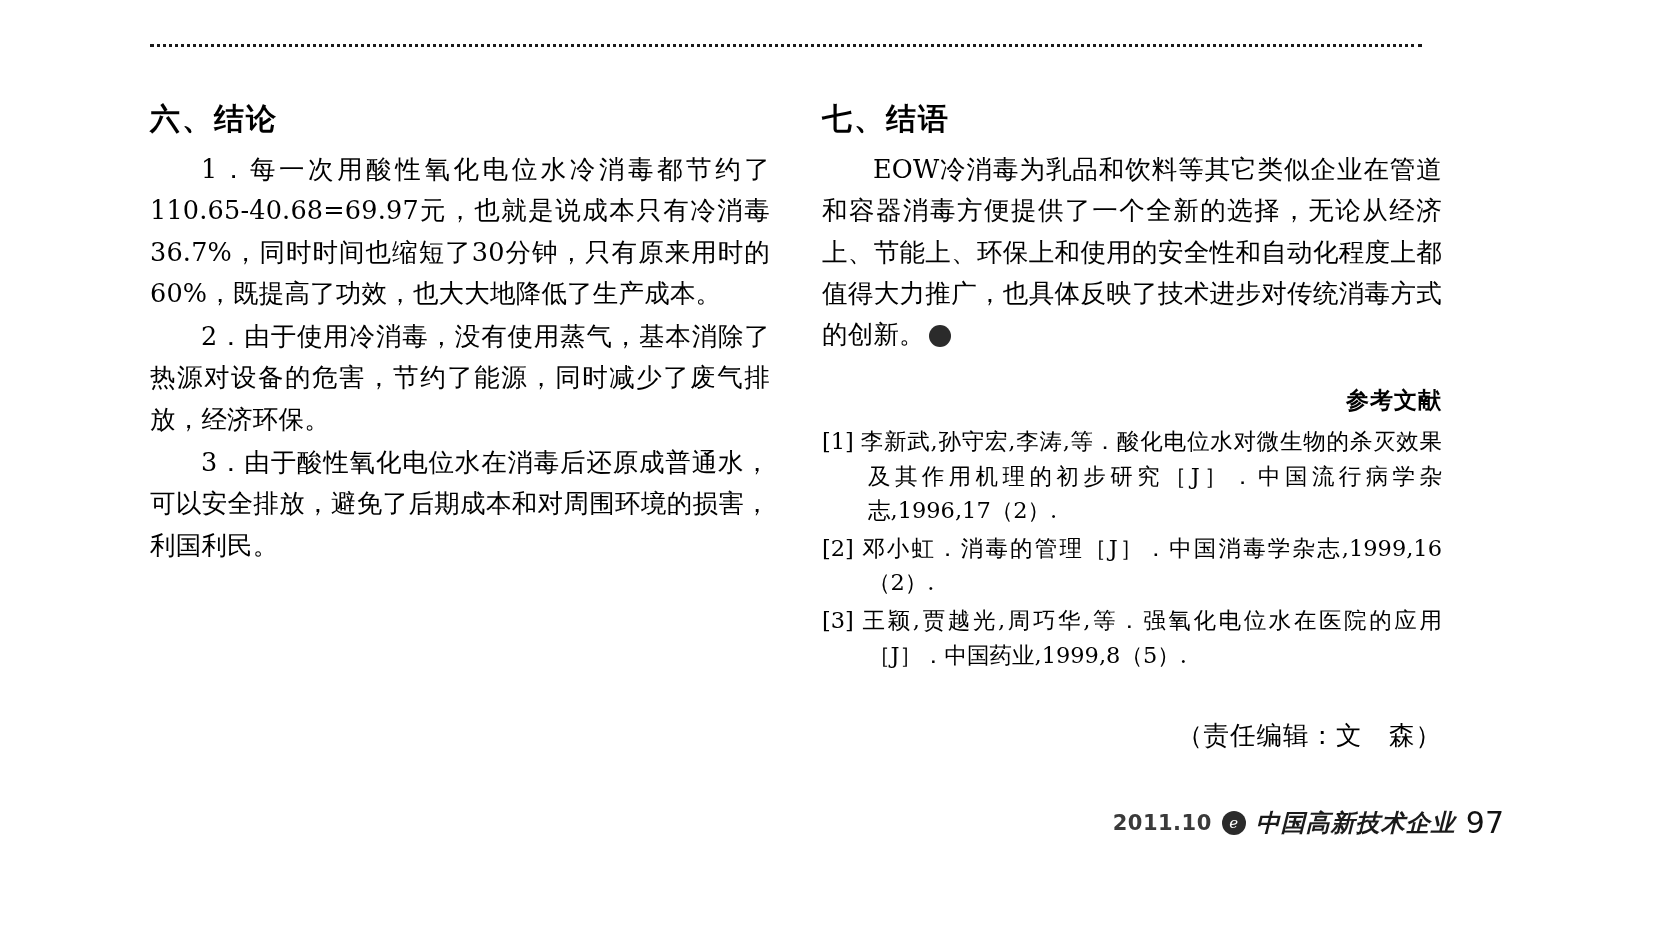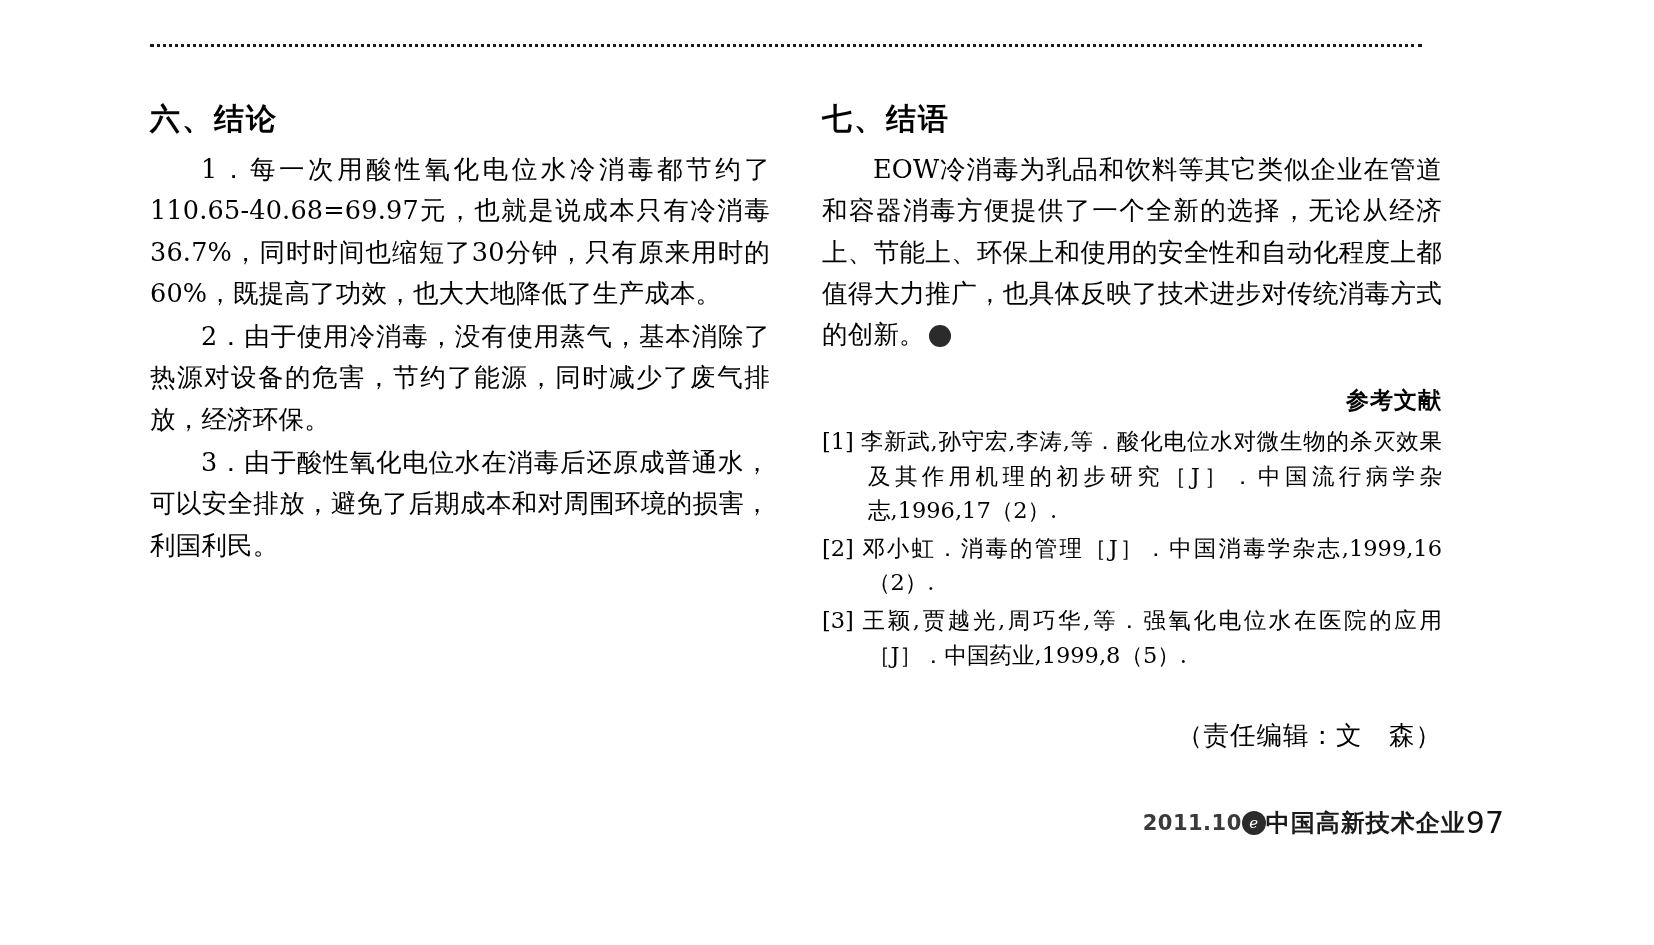--- a/index.html
+++ b/index.html
@@ -106,20 +106,21 @@
     letter-spacing: 1px;
   }
 
   
   .footer {
     position: absolute;
     right: 150px;
     bottom: 105px;
     display: flex;
     align-items: center;
+    gap: 10px;
   }
   .footer-date {
     font-family: "DejaVu Sans", "Liberation Sans", sans-serif;
     font-weight: bold;
     font-size: 21px;
     color: #3a3a3a;
     letter-spacing: 0.5px;
   }
   .footer-mark {
     display: inline-block;
@@ -133,20 +134,21 @@
     font-size: 15px;
     line-height: 24px;
     text-align: center;
   }
   .footer-brand {
     font-family: "DejaVu Sans", "Liberation Sans", sans-serif;
     font-weight: bold;
     font-size: 24px;
     color: #1a1a1a;
     letter-spacing: 1px;
+    font-style: italic;
   }
   .footer-page {
     font-family: "DejaVu Sans", "Liberation Sans", sans-serif;
     font-size: 30px;
     color: #111111;
     margin-left: 0;
   }
 </style>
 </head>
 <body>

